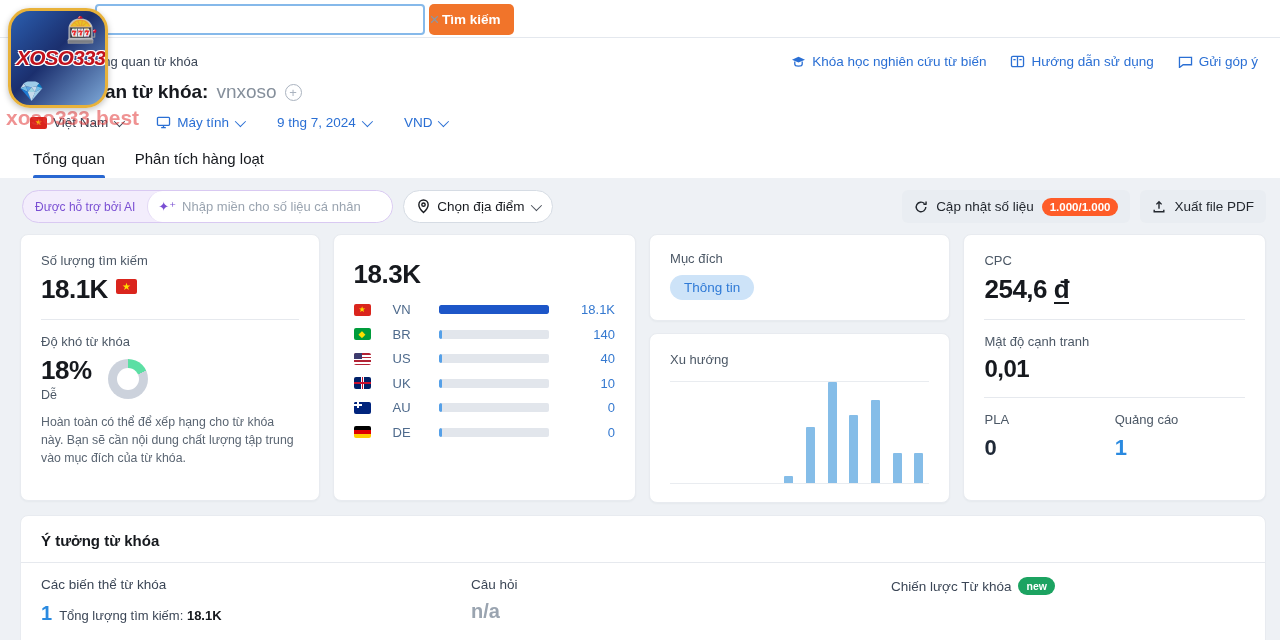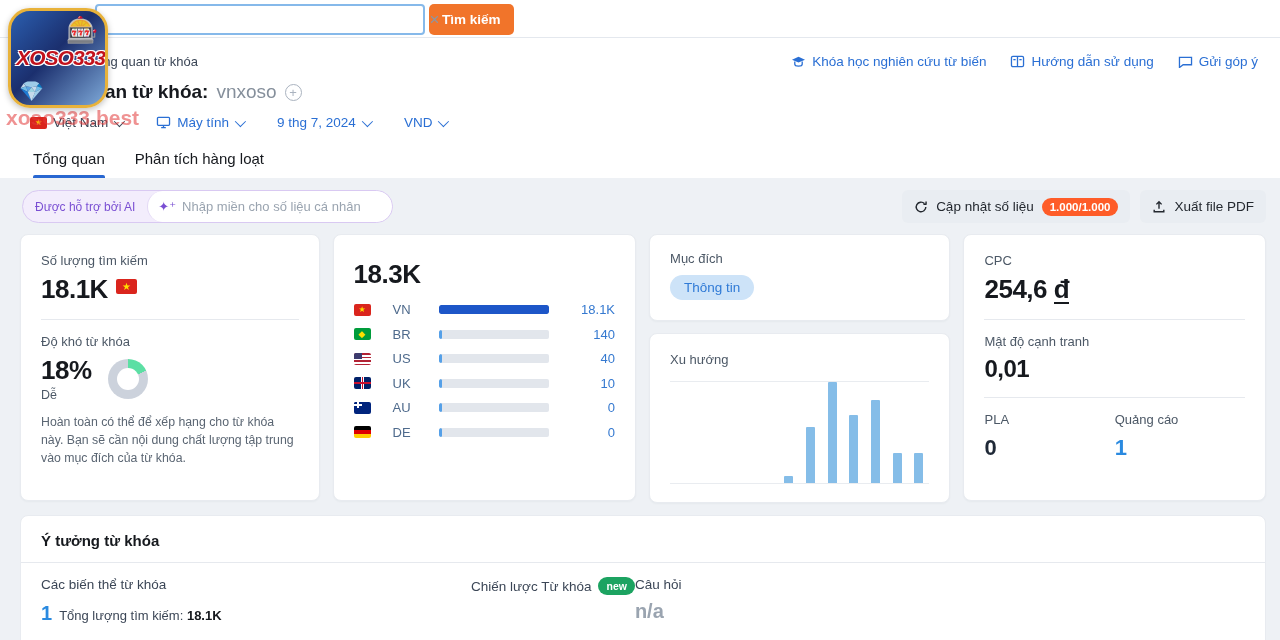--- a/index.html
+++ b/index.html
@@ -209,20 +209,28 @@
 
 <div class="toolbar">
   <div class="toolbar-left">
     <div class="ai-combo">
       <span class="ai-badge">Được hỗ trợ bởi AI</span>
       <span class="ai-input-wrap">
         <span class="sparkle">✦⁺</span>
         <input class="ai-input" placeholder="Nhập miền cho số liệu cá nhân" style="">
       </span>
     </div>
+    <button class="loc-btn">
+      <svg width="13" height="15" viewBox="0 0 14 16" fill="none" stroke="#16191e" stroke-width="1.5">
+          <path d="M7 14.5C7 14.5 12 9.8 12 6A5 5 0 0 0 2 6c0 3.8 5 8.5 5 8.5z"></path>
+          <circle cx="7" cy="6" r="1.8"></circle>
+        </svg>
+      <span>Chọn địa điểm</span>
+      <span class="chev"></span>
+    </button>
   </div>
   <div class="toolbar-right">
     <button class="gray-btn">
       <svg width="14" height="14" viewBox="0 0 16 16" fill="none" stroke="#23282f" stroke-width="1.6">
           <path d="M13.5 8a5.5 5.5 0 1 1-1.6-3.9"></path>
           <path d="M13.8 1.8v3h-3" stroke-linejoin="round"></path>
         </svg>
       <span>Cập nhật số liệu</span>
       <span class="quota-badge">1.000/1.000</span>
     </button>
@@ -363,24 +371,24 @@
     <div class="idea-col k1">
       <div>Các biến thể từ khóa</div>
       <div class="idea-count-line">
         <span class="idea-count">1</span>
         <span class="idea-sub">
           <span>Tổng lượng tìm kiếm:</span>
           <b>18.1K</b>
         </span>
       </div>
     </div>
+    <div class="idea-col k2">
+      <div>Câu hỏi</div>
+      <div class="na">n/a</div>
+    </div>
     <div class="idea-col">
       <div class="strategy-line">
         <span>Chiến lược Từ khóa</span>
         <span class="new-badge">new</span>
       </div>
     </div>
-    <div class="idea-col k2">
-      <div>Câu hỏi</div>
-      <div class="na">n/a</div>
-    </div>
   </div>
 </div>
 
 </body></html>

